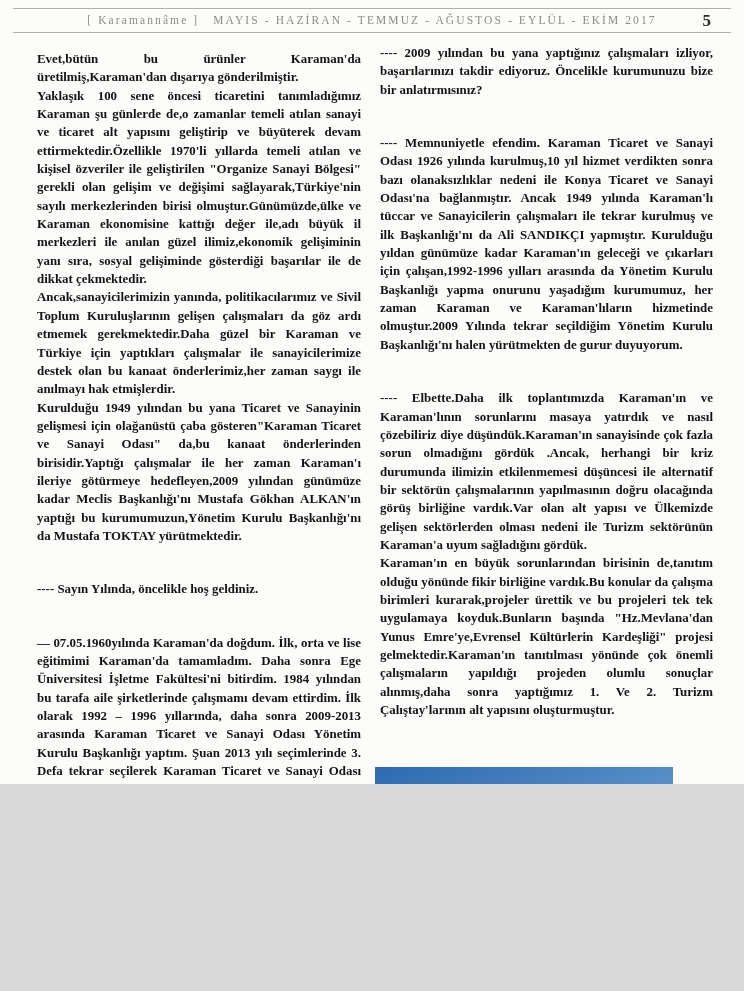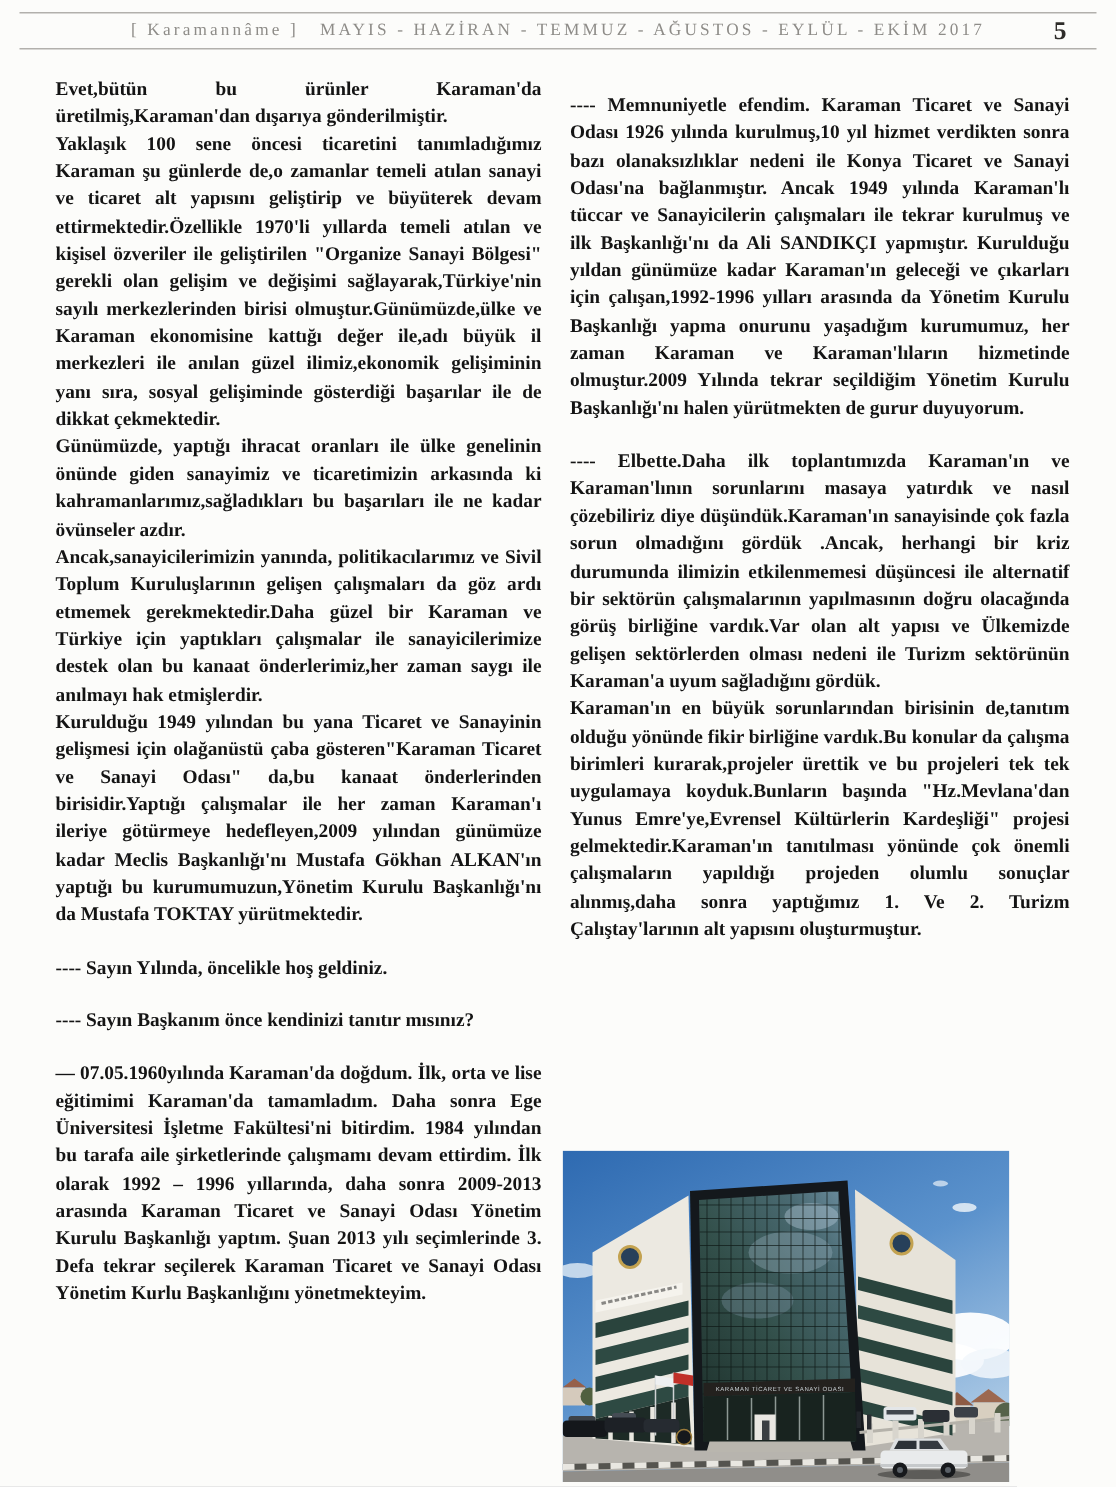--- a/index.html
+++ b/index.html
@@ -1,17 +1,17 @@
 <!DOCTYPE html>
 <html lang="tr"><head>
 <meta charset="utf-8">
 <style>
   html,body { margin:0; padding:0; background:#d9d9d9; }
   .page {
-    position:relative; width:744px; height:991px; margin:0 auto;
+    position:relative; width:744px; height:784px; margin:0 auto;
     background:#fcfcfa; overflow:hidden;
     font-family:"Liberation Serif", serif; color:#161616;
   }
   
   .header-band {
     position:absolute; left:13px; right:13px; top:8px; height:23px;
     border-top:1px solid #b2b0ac; border-bottom:1px solid #b2b0ac;
   }
   .header-text {
     position:absolute; left:0; right:0; top:5px; text-align:center;
@@ -24,21 +24,21 @@
   }
   
   .col {
     position:absolute; font-size:12.9px; line-height:18.35px;
     text-align:justify; color:#141414;
   }
   #left-col  { left:37px;  top:50px; width:324px; }
   #right-col { left:380px; top:44px; width:333px; }
   .para { margin:0;font-weight:bold; }
   .para.q { font-weight:700; }
-  .para.gap { margin-top:17px; }
+  .para.gap { margin-top:35px; }
   
   .photo {
     position:absolute; left:375px; top:767px; width:298px; height:221px;
     overflow:hidden;
   }
   .photo svg { display:block; width:100%; height:100%; }
 </style>
 </head>
 <body>
 
@@ -47,28 +47,27 @@
   <div class="header-band">
     <div class="header-text">
       <span>[ Karamannâme ]</span><span class="issue">MAYIS - HAZİRAN - TEMMUZ - AĞUSTOS - EYLÜL - EKİM  2017</span>
     </div>
     <div class="page-num">5</div>
   </div>
 
   <div class="col" id="left-col">
       <p class="para">Evet,bütün bu ürünler Karaman'da üretilmiş,Karaman'dan dışarıya gönderilmiştir.</p>
       <p class="para">Yaklaşık 100 sene öncesi ticaretini tanımladığımız Karaman şu günlerde de,o zamanlar temeli atılan sanayi ve ticaret alt yapısını geliştirip ve büyüterek devam ettirmektedir.Özellikle 1970'li yıllarda temeli atılan ve kişisel özveriler ile geliştirilen "Organize Sanayi Bölgesi" gerekli olan gelişim ve değişimi sağlayarak,Türkiye'nin sayılı merkezlerinden birisi olmuştur.Günümüzde,ülke ve Karaman ekonomisine kattığı değer ile,adı büyük il merkezleri ile anılan güzel ilimiz,ekonomik gelişiminin yanı sıra, sosyal gelişiminde gösterdiği başarılar ile de dikkat çekmektedir.</p>
-      <p class="para">Günümüzde, yaptığı ihracat oranları ile ülke genelinin önünde giden sanayimiz ve ticaretimizin arkasında ki kahramanlarımız,sağladıkları bu başarıları ile ne kadar övünseler azdır.</p>
       <p class="para">Ancak,sanayicilerimizin yanında, politikacılarımız ve Sivil Toplum Kuruluşlarının gelişen çalışmaları da göz ardı etmemek gerekmektedir.Daha güzel bir Karaman ve Türkiye için yaptıkları çalışmalar ile sanayicilerimize destek olan bu kanaat önderlerimiz,her zaman saygı ile anılmayı hak etmişlerdir.</p>
       <p class="para">Kurulduğu 1949 yılından bu yana Ticaret ve Sanayinin gelişmesi için olağanüstü çaba gösteren"Karaman Ticaret ve Sanayi Odası" da,bu kanaat önderlerinden birisidir.Yaptığı çalışmalar ile her zaman Karaman'ı ileriye götürmeye hedefleyen,2009 yılından günümüze kadar Meclis Başkanlığı'nı Mustafa Gökhan ALKAN'ın yaptığı bu kurumumuzun,Yönetim Kurulu Başkanlığı'nı da Mustafa TOKTAY yürütmektedir.</p>
       <p class="para q gap">----  Sayın Yılında, öncelikle hoş geldiniz.</p>
-      <p class="para q gap">---- Sayın Başkanım önce kendinizi tanıtır mısınız?</p>
       <p class="para gap">— 07.05.1960yılında Karaman'da doğdum.  İlk, orta ve lise eğitimimi Karaman'da tamamladım. Daha sonra Ege Üniversitesi İşletme Fakültesi'ni bitirdim. 1984 yılından bu tarafa aile şirketlerinde çalışmamı devam ettirdim. İlk olarak 1992 – 1996 yıllarında, daha sonra 2009-2013 arasında Karaman Ticaret ve Sanayi Odası Yönetim Kurulu Başkanlığı yaptım. Şuan 2013 yılı seçimlerinde 3. Defa tekrar seçilerek Karaman Ticaret ve Sanayi Odası Yönetim Kurlu Başkanlığını yönetmekteyim.</p>
     </div>
   <div class="col" id="right-col">
+      <p class="para q">---- 2009 yılından bu yana yaptığınız çalışmaları izliyor, başarılarınızı takdir ediyoruz. Öncelikle kurumunuzu bize bir anlatırmısınız?</p>
       <p class="para gap">---- Memnuniyetle efendim. Karaman Ticaret ve Sanayi Odası 1926 yılında kurulmuş,10 yıl hizmet verdikten sonra bazı olanaksızlıklar nedeni ile Konya Ticaret ve Sanayi Odası'na bağlanmıştır. Ancak 1949 yılında Karaman'lı tüccar ve Sanayicilerin çalışmaları ile tekrar kurulmuş ve ilk Başkanlığı'nı da Ali SANDIKÇI yapmıştır. Kurulduğu yıldan günümüze kadar Karaman'ın geleceği ve çıkarları için çalışan,1992-1996 yılları arasında da Yönetim Kurulu Başkanlığı yapma onurunu yaşadığım kurumumuz, her zaman Karaman ve Karaman'lıların hizmetinde olmuştur.2009 Yılında tekrar seçildiğim Yönetim Kurulu Başkanlığı'nı halen yürütmekten de gurur duyuyorum.</p>
       <p class="para gap">---- Elbette.Daha ilk toplantımızda Karaman'ın ve Karaman'lının sorunlarını masaya yatırdık ve nasıl çözebiliriz diye düşündük.Karaman'ın sanayisinde çok fazla sorun olmadığını gördük .Ancak, herhangi bir kriz durumunda ilimizin etkilenmemesi  düşüncesi ile alternatif bir sektörün çalışmalarının yapılmasının doğru olacağında görüş birliğine vardık.Var olan alt yapısı ve Ülkemizde gelişen sektörlerden olması nedeni ile Turizm sektörünün Karaman'a uyum sağladığını gördük.</p>
       <p class="para">Karaman'ın en büyük sorunlarından birisinin de,tanıtım olduğu yönünde fikir birliğine vardık.Bu konular da çalışma birimleri kurarak,projeler ürettik ve bu projeleri tek tek uygulamaya koyduk.Bunların başında "Hz.Mevlana'dan Yunus Emre'ye,Evrensel Kültürlerin Kardeşliği" projesi gelmektedir.Karaman'ın tanıtılması yönünde çok önemli çalışmaların yapıldığı projeden olumlu sonuçlar alınmış,daha sonra yaptığımız 1. Ve 2. Turizm Çalıştay'larının alt yapısını oluşturmuştur.</p>
     </div>
 
   <div class="photo">
     <svg viewBox="0 0 298 221" preserveAspectRatio="none">
       <defs>
         <linearGradient id="skyG" x1="0" y1="0" x2="0.65" y2="1">
           <stop offset="0" stop-color="#2e6ab1"></stop>

